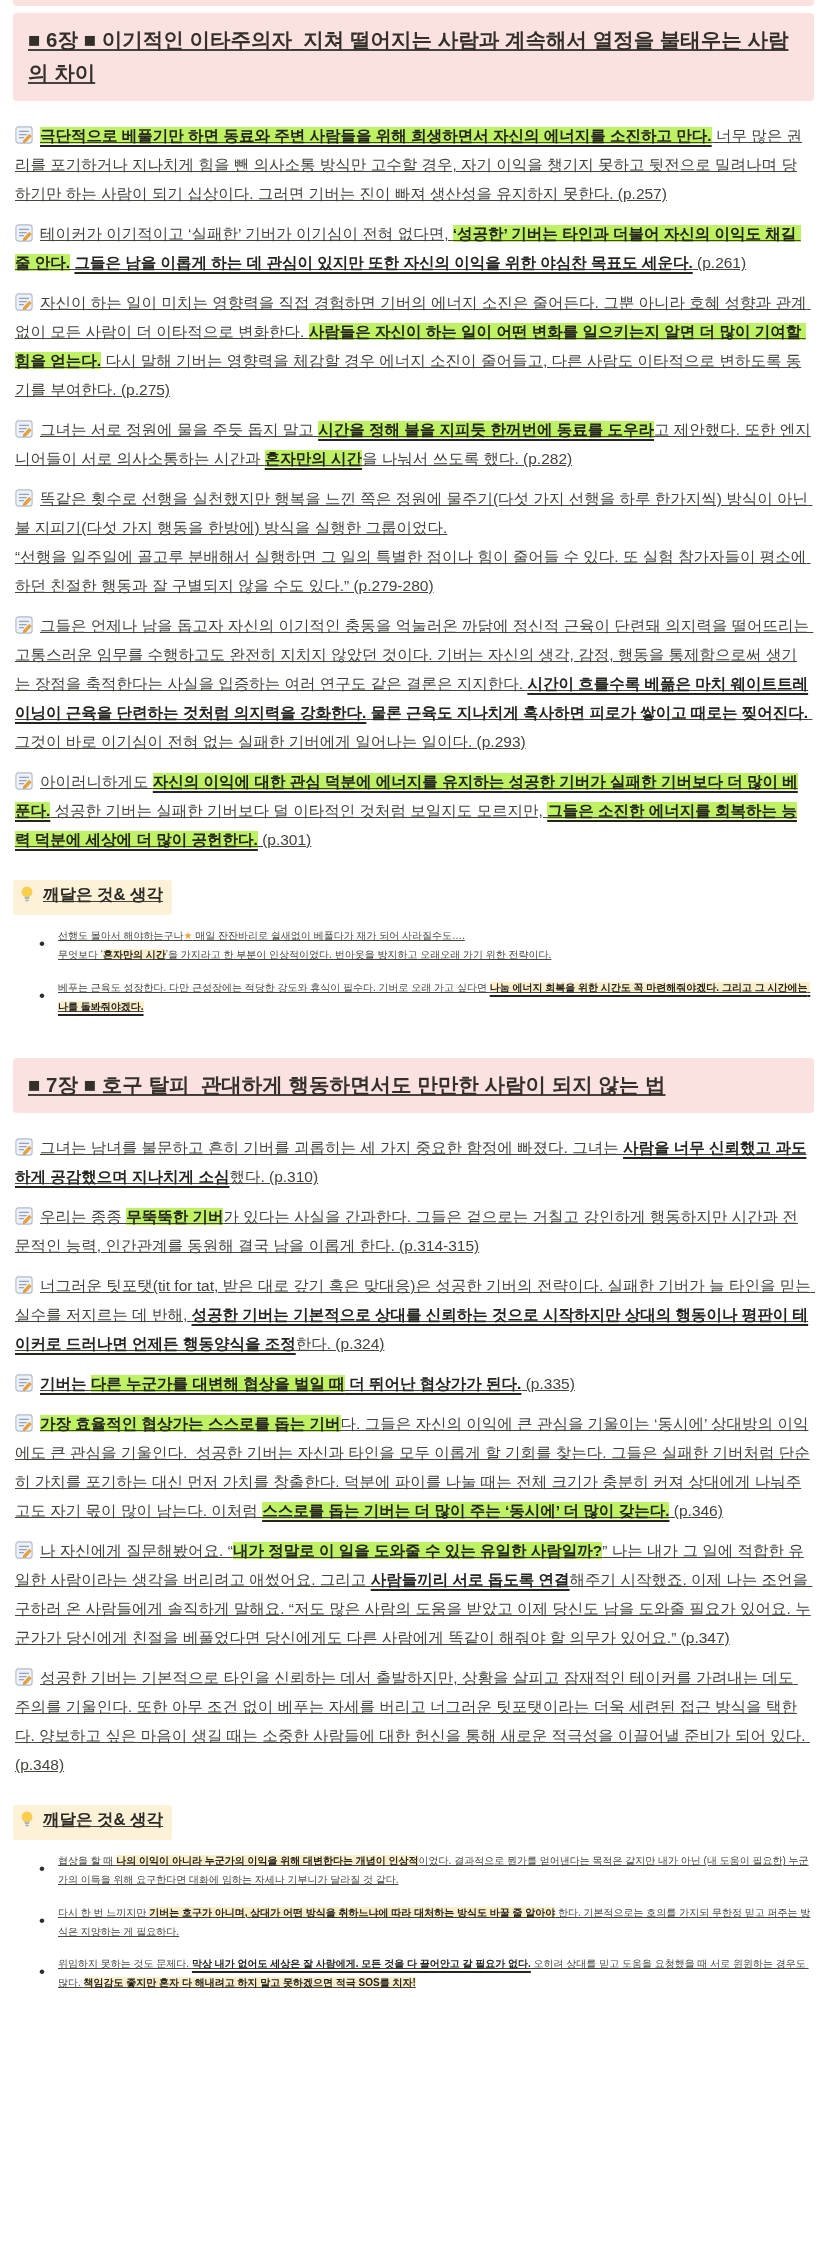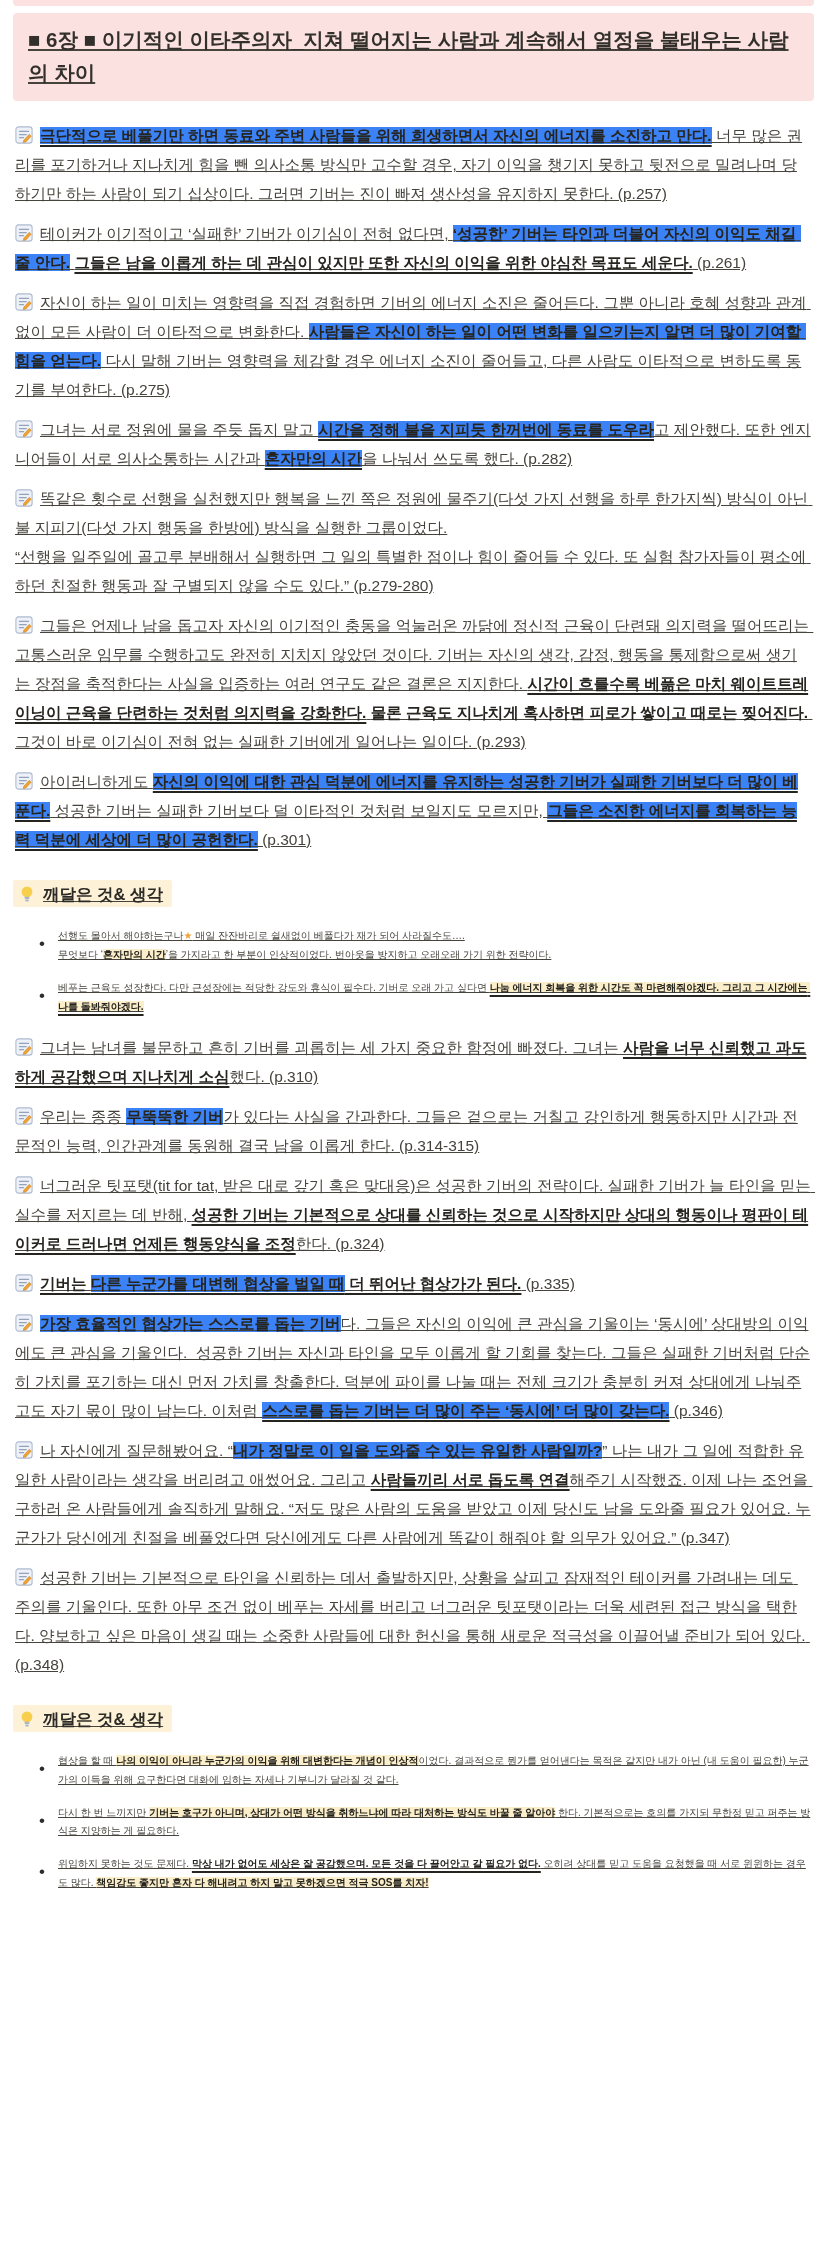--- a/index.html
+++ b/index.html
@@ -18,28 +18,28 @@
   }
   .bullets + .chapter, p + .chapter{margin-top:42px;}
   p.quote{
     font-size:15.5px;line-height:1.87;margin:0 2px 11px;
     white-space:pre-wrap;
   }
   .icon{display:inline-block;vertical-align:-3px;margin-right:7px;line-height:0;}
   .icon svg{display:inline-block;}
   .b{font-weight:700;color:#26241f;}
   .u{text-decoration:underline;text-decoration-thickness:1.5px;text-underline-offset:3.5px;}
-  .hp{background:#3b82f6;}
+  .hp{background:#bef264;}
   .hy{background:#fbeeca;}
   .star{color:#eda33b;font-weight:400;}
   h3.insight{
     font-size:16.5px;font-weight:700;color:#2c2a26;
     margin:26px 0 20px;line-height:1.6;
   }
-  h3.insight .hy-block{background:#fdf2d7;border-radius:2px;padding:5px 9px 4px 5px;}
+  h3.insight .hy-block{background:#fdf2d7;border-radius:2px;padding:5px 9px 12px 5px;}
   ul.bullets{
     list-style:none;margin:0 0 18px;padding:0 0 0 26px;
     font-size:10px;line-height:1.87;
   }
   ul.bullets li{
     position:relative;padding-left:19px;margin-bottom:14px;
     white-space:pre-wrap;
   }
   ul.bullets li::before{
     content:"\2022";position:absolute;left:0;top:1px;
@@ -92,20 +92,21 @@
       <h3 class="insight"><span class="hy-block"><span class="icon"><svg width="18" height="18" viewBox="0 0 20 20">
               <circle cx="10" cy="7.6" r="6" fill="#f8cf4c"></circle>
               <path d="M7.4 13h5.2v1.7a1 1 0 0 1-1 1H8.4a1 1 0 0 1-1-1Z" fill="#aab6c5"></path>
               <rect x="8" y="16.4" width="4" height="1.8" rx="0.9" fill="#aab6c5"></rect>
             </svg></span><span>깨달은 것&amp; 생각</span></span></h3>
       <ul class="bullets">
         <li><span>선행도 몰아서 해야하는구나</span><span class="star">★</span><span> 매일 잔잔바리로 쉴새없이 베풀다가 재가 되어 사라질수도….
 무엇보다 ‘</span><span class="b hy">혼자만의 시간</span><span>’을 가지라고 한 부분이 인상적이었다. 번아웃을 방지하고 오래오래 가기 위한 전략이다.</span></li>
         <li><span>베푸는 근육도 성장한다. 다만 근성장에는 적당한 강도와 휴식이 필수다. 기버로 오래 가고 싶다면 </span><span class="b u hy">나눔 에너지 회복을 위한 시간도 꼭 마련해줘야겠다. 그리고 그 시간에는 나를 돌봐줘야겠다.</span></li>
       </ul>
+      <h2 class="chapter">■ 7장 ■ 호구 탈피_관대하게 행동하면서도 만만한 사람이 되지 않는 법</h2>
       <p class="quote"><span class="icon"><svg width="18" height="18" viewBox="0 0 20 20">
             <rect x="1" y="1" width="18" height="18" rx="3" fill="#eef1f7" stroke="#aebbd0" stroke-width="1.2"></rect>
             <path d="M5 6h10M5 9.5h7.5M5 13h4.5" stroke="#93a3bb" stroke-width="1.4" stroke-linecap="round"></path>
             <path d="M9.8 15.8 L15.8 9.3 L18 11.3 L12 17.8 L9.2 18.4 Z" fill="#f0a330" stroke="#c97f1b" stroke-width="0.6"></path>
           </svg></span><span>그녀는 남녀를 불문하고 흔히 기버를 괴롭히는 세 가지 중요한 함정에 빠졌다. 그녀는 </span><span class="b u">사람을 너무 신뢰했고 과도하게 공감했으며 지나치게 소심</span><span>했다. (p.310)</span></p>
       <p class="quote"><span class="icon"><svg width="18" height="18" viewBox="0 0 20 20">
             <rect x="1" y="1" width="18" height="18" rx="3" fill="#eef1f7" stroke="#aebbd0" stroke-width="1.2"></rect>
             <path d="M5 6h10M5 9.5h7.5M5 13h4.5" stroke="#93a3bb" stroke-width="1.4" stroke-linecap="round"></path>
             <path d="M9.8 15.8 L15.8 9.3 L18 11.3 L12 17.8 L9.2 18.4 Z" fill="#f0a330" stroke="#c97f1b" stroke-width="0.6"></path>
           </svg></span><span>우리는 종종 </span><span class="b hp">무뚝뚝한 기버</span><span>가 있다는 사실을 간과한다. 그들은 겉으로는 거칠고 강인하게 행동하지만 시간과 전문적인 능력, 인간관계를 동원해 결국 남을 이롭게 한다. (p.314-315)</span></p>
@@ -135,16 +136,16 @@
             <path d="M9.8 15.8 L15.8 9.3 L18 11.3 L12 17.8 L9.2 18.4 Z" fill="#f0a330" stroke="#c97f1b" stroke-width="0.6"></path>
           </svg></span><span>성공한 기버는 기본적으로 타인을 신뢰하는 데서 출발하지만, 상황을 살피고 잠재적인 테이커를 가려내는 데도 주의를 기울인다. 또한 아무 조건 없이 베푸는 자세를 버리고 너그러운 팃포탯이라는 더욱 세련된 접근 방식을 택한다. 양보하고 싶은 마음이 생길 때는 소중한 사람들에 대한 헌신을 통해 새로운 적극성을 이끌어낼 준비가 되어 있다. (p.348)</span></p>
       <h3 class="insight"><span class="hy-block"><span class="icon"><svg width="18" height="18" viewBox="0 0 20 20">
               <circle cx="10" cy="7.6" r="6" fill="#f8cf4c"></circle>
               <path d="M7.4 13h5.2v1.7a1 1 0 0 1-1 1H8.4a1 1 0 0 1-1-1Z" fill="#aab6c5"></path>
               <rect x="8" y="16.4" width="4" height="1.8" rx="0.9" fill="#aab6c5"></rect>
             </svg></span><span>깨달은 것&amp; 생각</span></span></h3>
       <ul class="bullets">
         <li><span>협상을 할 때 </span><span class="b hy">나의 이익이 아니라 누군가의 이익을 위해 대변한다는 개념이 인상적</span><span>이었다. 결과적으로 뭔가를 얻어낸다는 목적은 같지만 내가 아닌 (내 도움이 필요한) 누군가의 이득을 위해 요구한다면 대화에 임하는 자세나 기부니가 달라질 것 같다.</span></li>
         <li><span>다시 한 번 느끼지만 </span><span class="b hy">기버는 호구가 아니며, 상대가 어떤 방식을 취하느냐에 따라 대처하는 방식도 바꿀 줄 알아야</span><span> 한다. 기본적으로는 호의를 가지되 무한정 믿고 퍼주는 방식은 지양하는 게 필요하다.</span></li>
-        <li><span>위임하지 못하는 것도 문제다. </span><span class="b u">막상 내가 없어도 세상은 잘 공감했으며. 모든 것을 다 끌어안고 갈 필요가 없다.</span><span> 오히려 상대를 믿고 도움을 요청했을 때 서로 윈윈하는 경우도 많다. </span><span class="b hy">책임감도 좋지만 혼자 다 해내려고 하지 말고 못하겠으면 적극 SOS를 치자!</span></li>
+        <li><span>위임하지 못하는 것도 문제다. </span><span class="b u">막상 내가 없어도 세상은 잘 사람에게. 모든 것을 다 끌어안고 갈 필요가 없다.</span><span> 오히려 상대를 믿고 도움을 요청했을 때 서로 윈윈하는 경우도 많다. </span><span class="b hy">책임감도 좋지만 혼자 다 해내려고 하지 말고 못하겠으면 적극 SOS를 치자!</span></li>
       </ul>
     </main>
 </div>
 
 </body></html>

